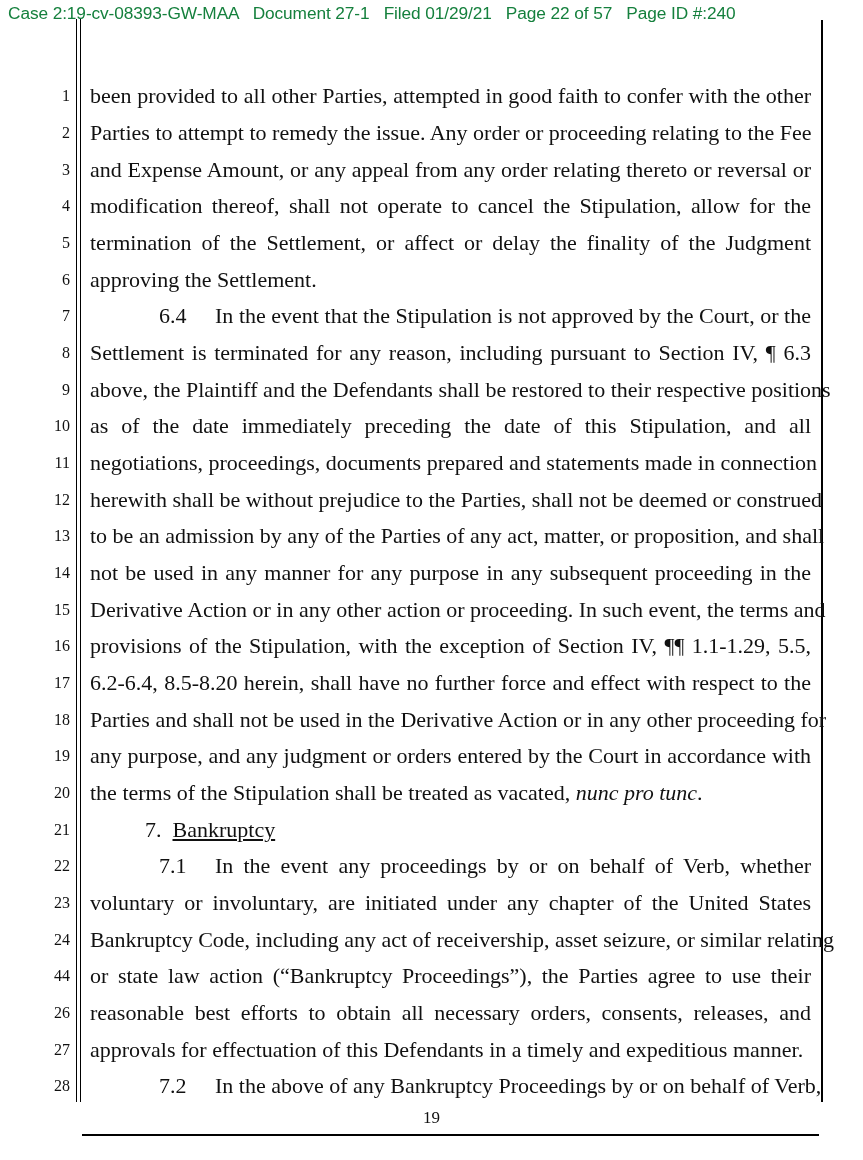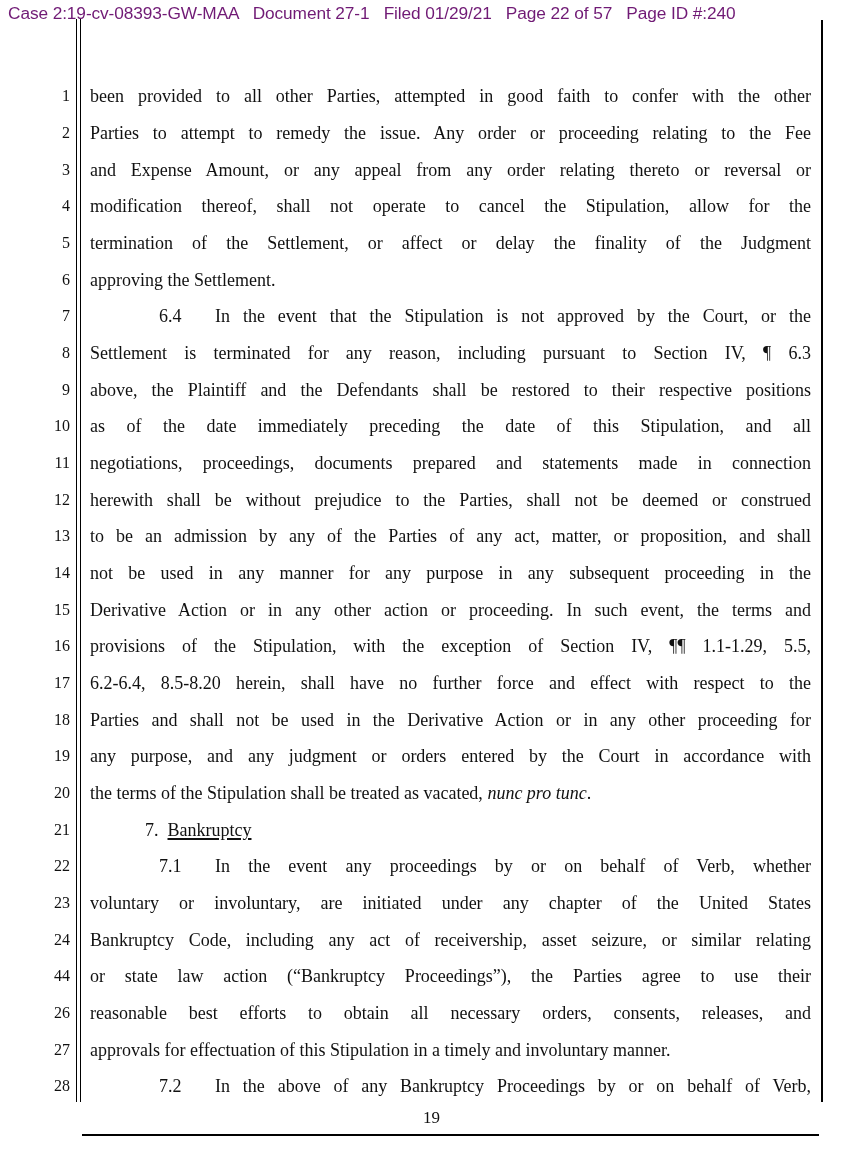--- a/index.html
+++ b/index.html
@@ -4,34 +4,34 @@
 <style>
   html, body { margin: 0; padding: 0; background: #ffffff; }
   body {
     width: 863px; height: 1160px; position: relative; overflow: hidden;
     font-family: "Liberation Serif", "DejaVu Serif", serif;
     color: #111;
   }
   .header {
     position: absolute; left: 8px; top: 3px;
     font-family: "Liberation Sans", "DejaVu Sans", sans-serif;
-    font-size: 17.3px; color: #701a75; white-space: pre; letter-spacing: -0.1px;
+    font-size: 17.3px; color: #15803d; white-space: pre; letter-spacing: -0.1px;
   }
   .rule-left-1 { position: absolute; left: 76px; top: 19px; width: 1px; height: 1083px; background: #000; }
   .rule-left-2 { position: absolute; left: 79.5px; top: 19px; width: 1px; height: 1083px; background: #000; }
   .rule-right { position: absolute; left: 821px; top: 20px; width: 1.5px; height: 1082px; background: #000; }
   .line-numbers { position: absolute; left: 0; top: 0; width: 70px; }
   .ln {
     position: absolute; right: 0; width: 70px; text-align: right;
     font-size: 16px; line-height: 20px;
   }
   .body-lines { position: absolute; left: 90px; top: 0; width: 721px; }
   .tl {
     position: absolute; left: 0; width: 721px; height: 24px;
-    font-size: 18px; line-height: 24px; white-space: nowrap;
+    font-size: 22px; line-height: 24px; white-space: nowrap;
     text-align: justify; text-align-last: justify;
   }
   .tl.last { text-align-last: left; }
   .tl .indent { display: inline-block; width: 55px; }
   .tl .num { display: inline-block; width: 56px; margin-left: 14px; }
   .tl em { font-style: italic; }
   .heading { text-align-last: left; font-weight: normal; }
   .heading .u { text-decoration: underline; text-underline-offset: 2px; text-decoration-thickness: 2px; }
   .page-num {
     position: absolute; left: 0; width: 863px; top: 1108px; text-align: center;
@@ -110,21 +110,21 @@
     <span class="indent"></span><span>7.</span>&nbsp;&nbsp;<span class="u">Bankruptcy</span>
   </div>
 
   <div class="tl" style="top:854px">
     <span class="indent"></span><span class="num">7.1</span><span>In the event any proceedings by or on behalf of Verb, whether</span>
   </div>
   <div class="tl" style="top:891px">voluntary or involuntary, are initiated under any chapter of the United States</div>
   <div class="tl" style="top:928px">Bankruptcy Code, including any act of receivership, asset seizure, or similar relating</div>
   <div class="tl" style="top:964px">or state law action (“Bankruptcy Proceedings”), the Parties agree to use their</div>
   <div class="tl" style="top:1001px">reasonable best efforts to obtain all necessary orders, consents, releases, and</div>
-  <div class="tl last" style="top:1038px">approvals for effectuation of this Stipulation in a timely and involuntary manner.</div>
+  <div class="tl last" style="top:1038px">approvals for effectuation of this Defendants in a timely and expeditious manner.</div>
 
   <div class="tl" style="top:1074px">
     <span class="indent"></span><span class="num">7.2</span><span>In the above of any Bankruptcy Proceedings by or on behalf of Verb,</span>
   </div>
 </div>
 
 <div class="page-num">19</div>
 <div class="footer-rule"></div>
 
 </body></html>

